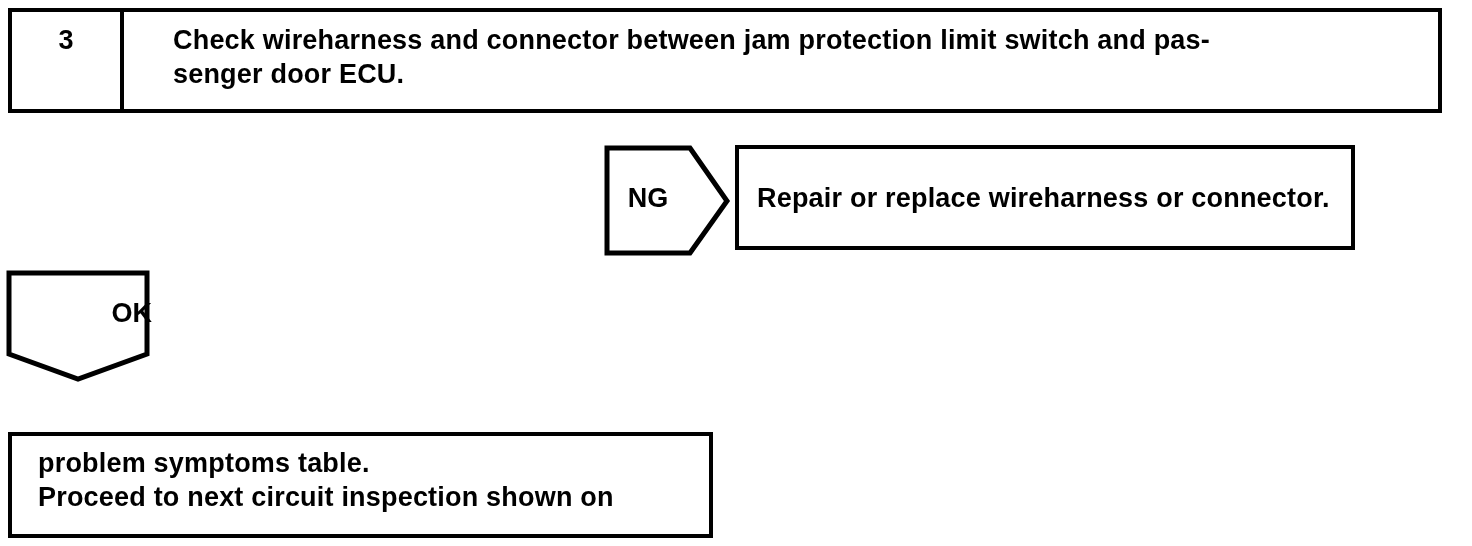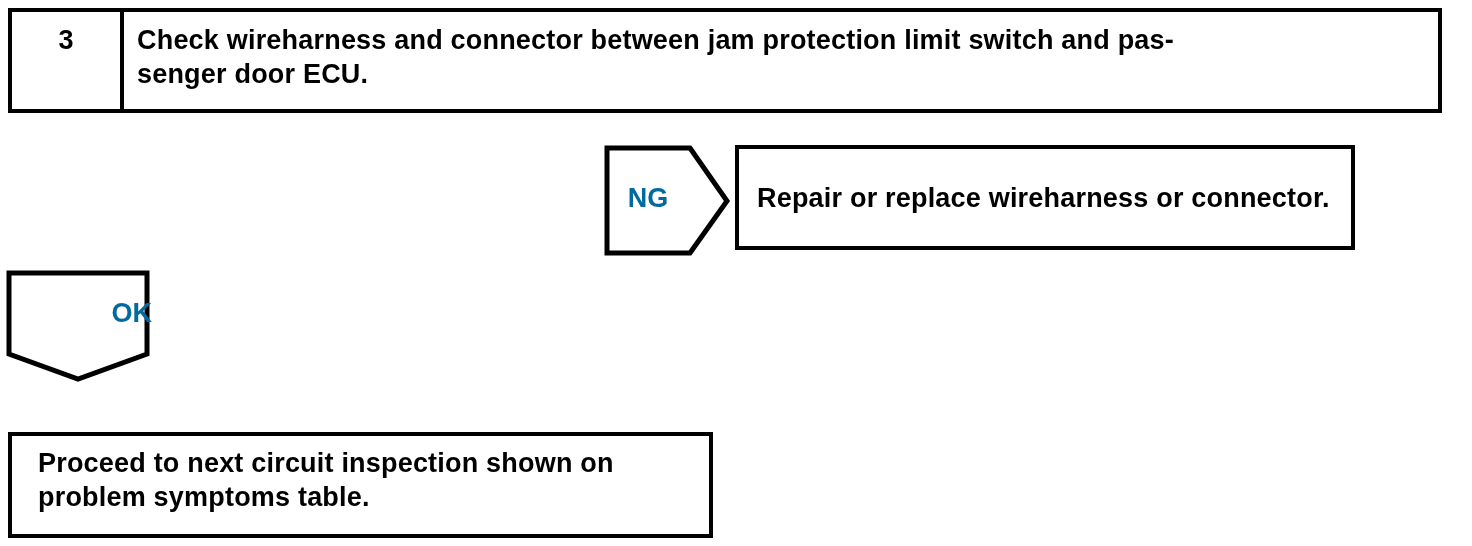--- a/index.html
+++ b/index.html
@@ -38,20 +38,21 @@
     border-right: 4px solid #000000;
     display: flex;
     justify-content: center;
     align-items: flex-start;
     padding-top: 11px;
     flex: none;
   }
   .step-text-cell {
     flex: 1;
     padding: 11px 16px 0 13px;
+    margin-left: 36px;
   }
   
   .ng-pentagon-wrap {
     position: absolute;
     left: 603px; top: 144px;
     width: 128px; height: 113px;
   }
   .ng-pentagon-wrap .shape-label {
     position: absolute;
     left: 0; top: 37px;
@@ -74,21 +75,21 @@
   .ok-pentagon-wrap .shape-label {
     position: absolute;
     left: 0; top: 27px;
     width: 147px;
     text-align: right;
   }
   .shape-label {
     font-weight: bold;
     font-size: 27px;
     line-height: 34px;
-    color: #0369a1;
+    color: #000000;
   }
   .pentagon-svg { display: block; }
   
   .next-step-box {
     left: 8px; top: 432px;
     width: 705px; height: 106px;
     padding: 10px 20px 0 26px;
   }
 </style>
 </head>
@@ -118,17 +119,17 @@
   </div>
 
   <div class="ok-pentagon-wrap">
     <svg class="pentagon-svg" width="147" height="114" viewBox="0 0 147 114">
       <polygon points="4,4 142,4 142,85 73,110 4,85" fill="#ffffff" stroke="#000000" stroke-width="5" stroke-linejoin="miter"></polygon>
     </svg>
     <span class="shape-label">OK</span>
   </div>
 
   <div class="box next-step-box">
+    <div class="bold-text">problem symptoms table.</div>
     <div class="bold-text">Proceed to next circuit inspection shown on</div>
-    <div class="bold-text">problem symptoms table.</div>
   </div>
 
 </div>
 
 </body></html>

